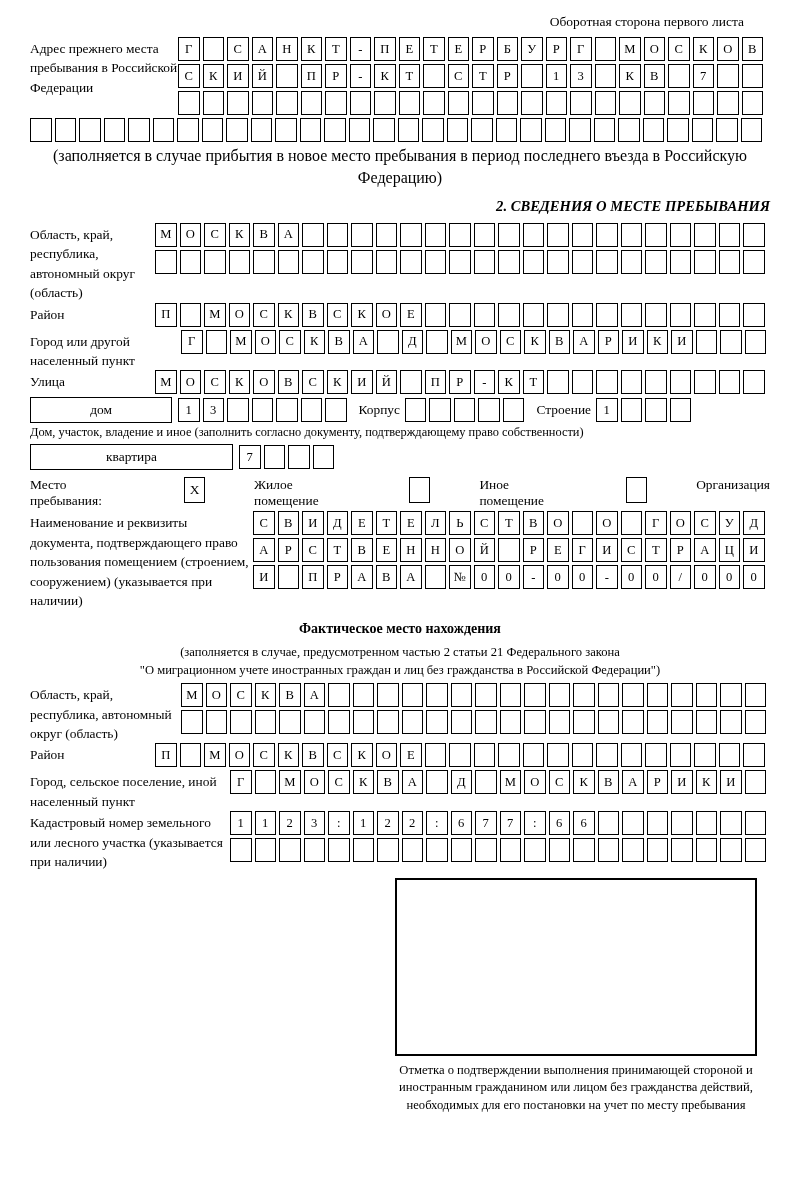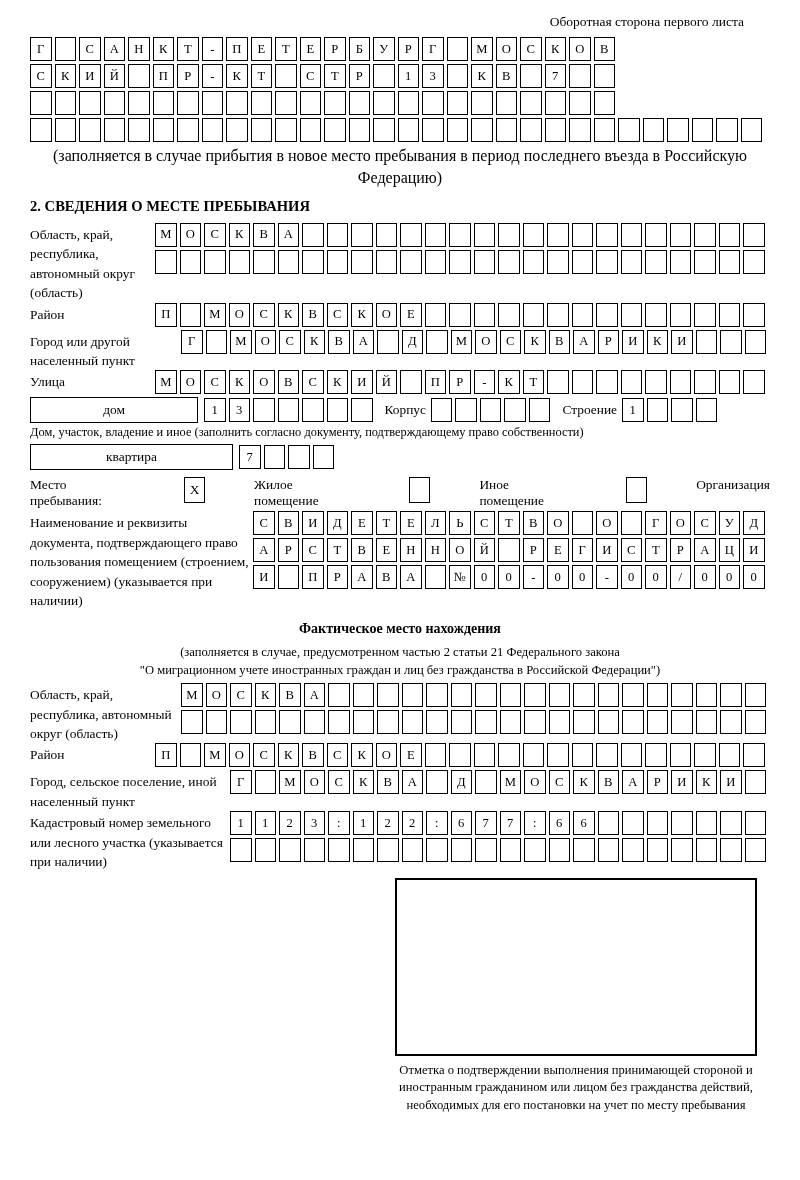--- a/index.html
+++ b/index.html
@@ -19,29 +19,29 @@
   .w223{width:223px;}
   .fcells{display:flex;flex-direction:column;}
   .cells{display:flex;margin-bottom:3px;}
   .cell{
     width:21.5px;height:24px;box-sizing:border-box;margin-right:3px;
     border:1.5px solid #000;display:flex;align-items:center;justify-content:center;
     font-size:12.6px;flex-shrink:0;background:#fff;
   }
   .caption{font-size:16px;line-height:1.4;}
   .center{text-align:center;}
-  .sec-title{font-size:14.6px;font-weight:bold;text-align:left;margin:8px 0 8px 0;}
+  .sec-title{font-size:14.6px;font-weight:bold;text-align:right;margin:8px 0 8px 0;font-style:italic;}
   .fact-title{font-size:14px;font-weight:bold;text-align:center;margin:10px 0 6px 0;}
   .fact-sub{font-size:12.6px;text-align:center;line-height:1.45;}
   .inline-row{display:flex;align-items:center;margin-bottom:2px;}
   .wbox{
     height:26px;box-sizing:border-box;border:1.5px solid #000;background:#fff;
     display:flex;align-items:center;justify-content:center;font-size:13.4px;flex-shrink:0;
   }
-  .house-w{width:168px;margin-right:6px;}
+  .house-w{width:142px;margin-right:6px;}
   .apt-w{width:203px;margin-right:6px;}
   .inline-label{font-size:13.4px;margin:0 5px 0 9px;white-space:nowrap;}
   .mini-caption{font-size:12.4px;margin:1px 0 4px 0;}
   .stay-row{display:flex;align-items:flex-start;font-size:13.4px;margin:7px 0 2px 0;gap:40px;}
   .checkbox{
     width:21px;height:26px;box-sizing:border-box;border:1.6px solid #000;background:#fff;
     display:flex;align-items:center;justify-content:center;font-size:13.5px;
     margin:0 9px 0 14px;flex-shrink:0;
   }
   .checkbox.first{margin-left:8px;}
@@ -54,20 +54,21 @@
 </style>
 </head>
 <body>
 
 <div class="page">
 
   <div class="corner-note">Оборотная сторона первого листа</div>
 
   <section>
     <div class="frow">
+      <div class="flabel w148">Адрес прежнего места пребывания в Российской Федерации</div>
       <div class="fcells">
         <div class="cells">
             <span class="cell">Г</span>
             <span class="cell"></span>
             <span class="cell">С</span>
             <span class="cell">А</span>
             <span class="cell">Н</span>
             <span class="cell">К</span>
             <span class="cell">Т</span>
             <span class="cell">-</span>

